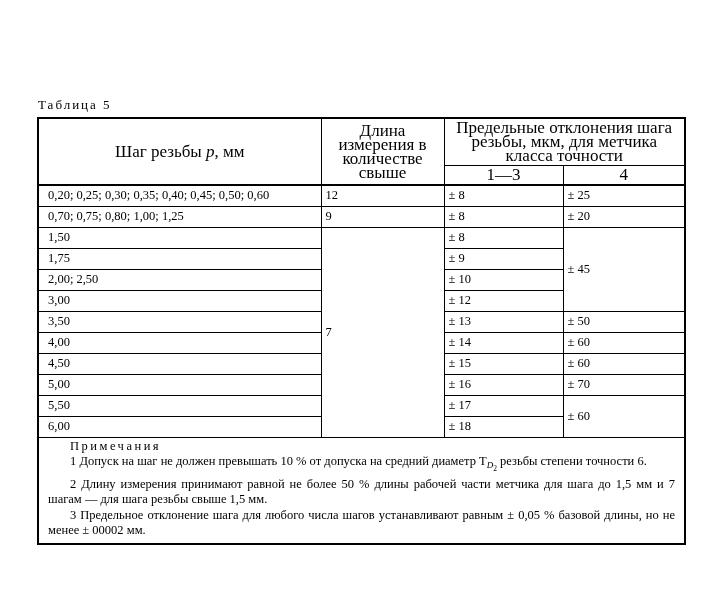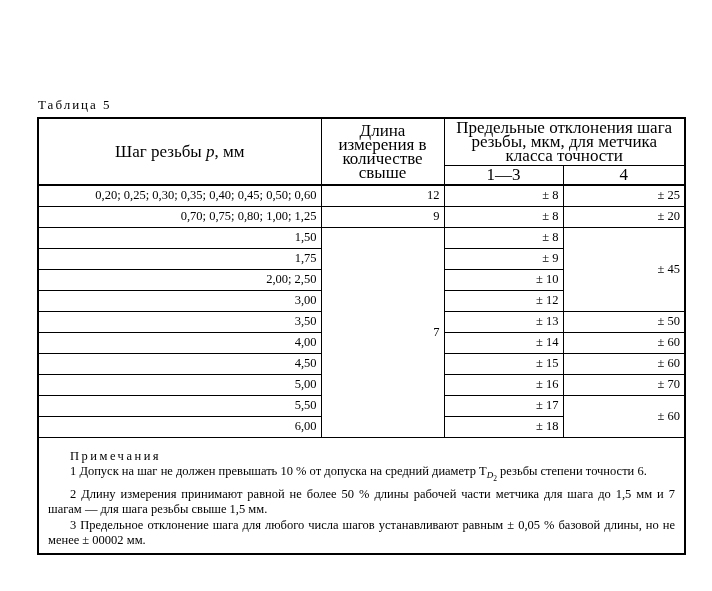--- a/index.html
+++ b/index.html
@@ -61,35 +61,35 @@
   .gost-table th {
     font-size: 17px;
     line-height: 14px;
     text-align: center;
     padding: 2px 6px;
   }
   .gost-table td {
     font-size: 12.5px;
     height: 21px;
     padding: 0 4px;
-    text-align: right;
+    text-align: left;
     white-space: nowrap;
   }
   .gost-table td.pitch-cell {
-    text-align: right;
+    text-align: left;
     padding-left: 9px;
   }
   .hdr-row-1 th { height: 43px; }
   .hdr-row-2 th { height: 18px; }
   .hdr-sep { border-bottom: 2px solid #000 !important; }
   .var-italic { font-style: italic; }
 
   td.notes-cell {
     height: 106px;
-    padding: 11px 9px 4px 9px;
+    padding: 1px 9px 4px 9px;
     text-align: left;
     vertical-align: top;
     white-space: normal;
     font-size: 12.5px;
     line-height: 15.5px;
   }
   .notes-title {
     text-indent: 22px;
     letter-spacing: 2.5px;
   }

